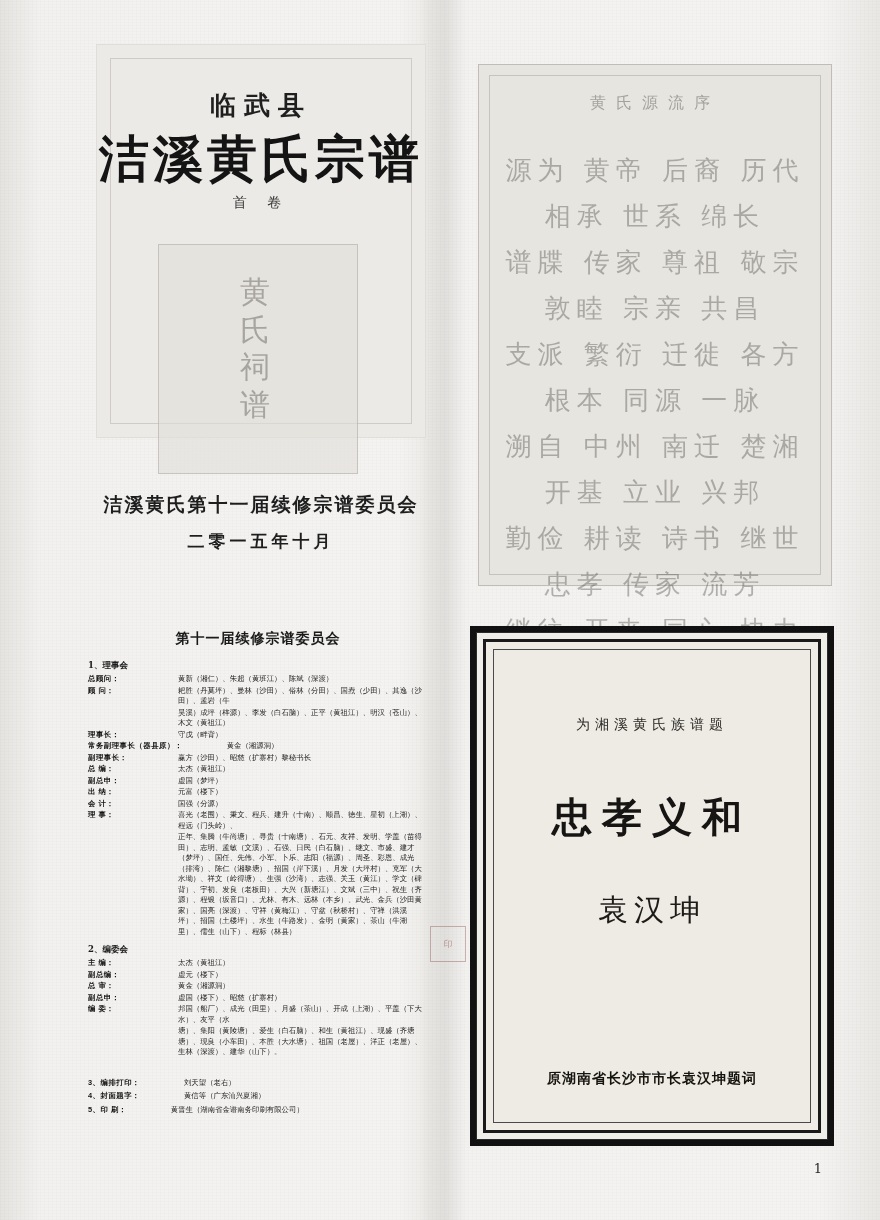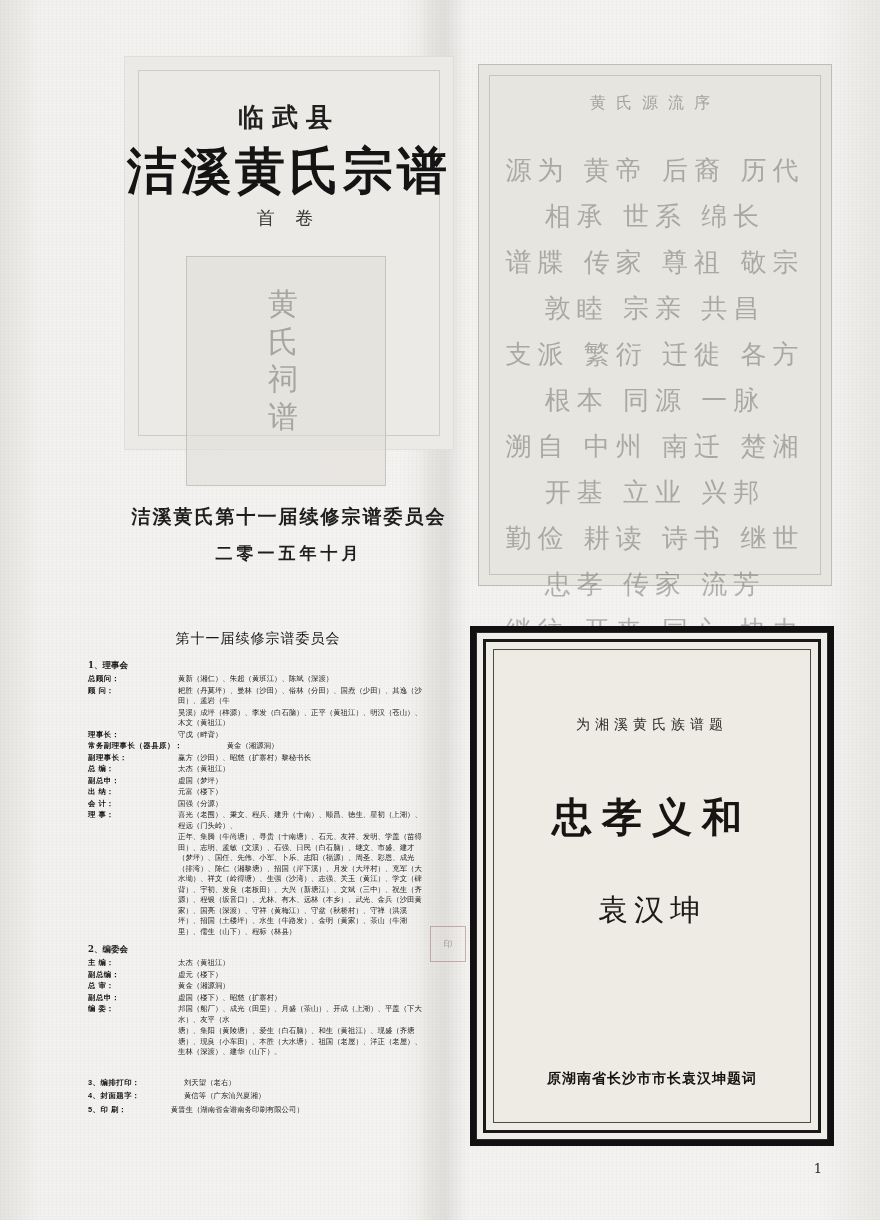--- a/index.html
+++ b/index.html
@@ -24,41 +24,40 @@
     pointer-events:none;
   }
   .gutter{
     position:absolute;left:420px;top:0;width:46px;height:1220px;
     background:linear-gradient(90deg, rgba(0,0,0,0.00), rgba(0,0,0,0.05) 45%, rgba(0,0,0,0.06) 55%, rgba(0,0,0,0.00));
     pointer-events:none;
   }
 
   
   #cover{
-    position:absolute;left:96px;top:56px;width:330px;height:394px;
+    position:absolute;left:96px;top:44px;width:330px;height:394px;
     background:#eceae6;
     box-shadow:0 0 0 1px rgba(0,0,0,0.05) inset;
-    margin-left:28px;
   }
   #cover .inner-frame{
     position:absolute;left:14px;top:14px;right:14px;bottom:14px;
     border:1px solid rgba(120,115,108,0.25);
   }
   .cv-line{ text-align:center; color:#2b2b2b; font-family:"DejaVu Serif", serif; }
   #cv-county{
     position:absolute;left:0;right:0;top:44px;
     font-size:26px;letter-spacing:8px;font-weight:bold;color:#1f1f1f;
   }
   #cv-title{
     position:absolute;left:0;right:0;top:82px;
     font-size:50px;letter-spacing:4px;font-weight:bold;color:#141414;
   }
   #cv-vol{
     position:absolute;left:0;right:0;top:150px;
-    font-size:18px;letter-spacing:8px;color:#3a3a3a;font-family:Liberation Serif, serif;
+    font-size:14px;letter-spacing:8px;color:#3a3a3a;
   }
   #cv-ghost{
     position:absolute;left:62px;top:200px;width:200px;height:230px;
     border:1px solid rgba(140,135,128,0.35);
     background:rgba(225,222,216,0.6);
     color:rgba(90,88,84,0.45);
     font-family:"DejaVu Serif", serif;
     font-size:30px;line-height:1.25;text-align:center;padding-top:28px;
     letter-spacing:6px;
     box-sizing:border-box;
@@ -98,21 +97,21 @@
     white-space:pre-line;
   }
 
   
   #committee{
     position:absolute;left:88px;top:630px;width:340px;
   }
   #committee h2{
     margin:0 0 12px 0;text-align:center;
     font-family:"DejaVu Serif", serif;
-    font-size:14px;font-weight:normal;color:#1a1a1a;letter-spacing:1px;
+    font-size:14px;font-weight:bold;color:#1a1a1a;letter-spacing:1px;
   }
   .sect{ margin-bottom:7px; }
   .sect-title{
     font-size:8.5px;color:#1b1b1b;font-weight:bold;margin-bottom:2px;
     font-family:"DejaVu Serif", serif;
   }
   .row{
     display:flex;align-items:flex-start;
     font-size:7.4px;line-height:10.5px;color:#242424;
     font-family:Liberation Sans, sans-serif;

